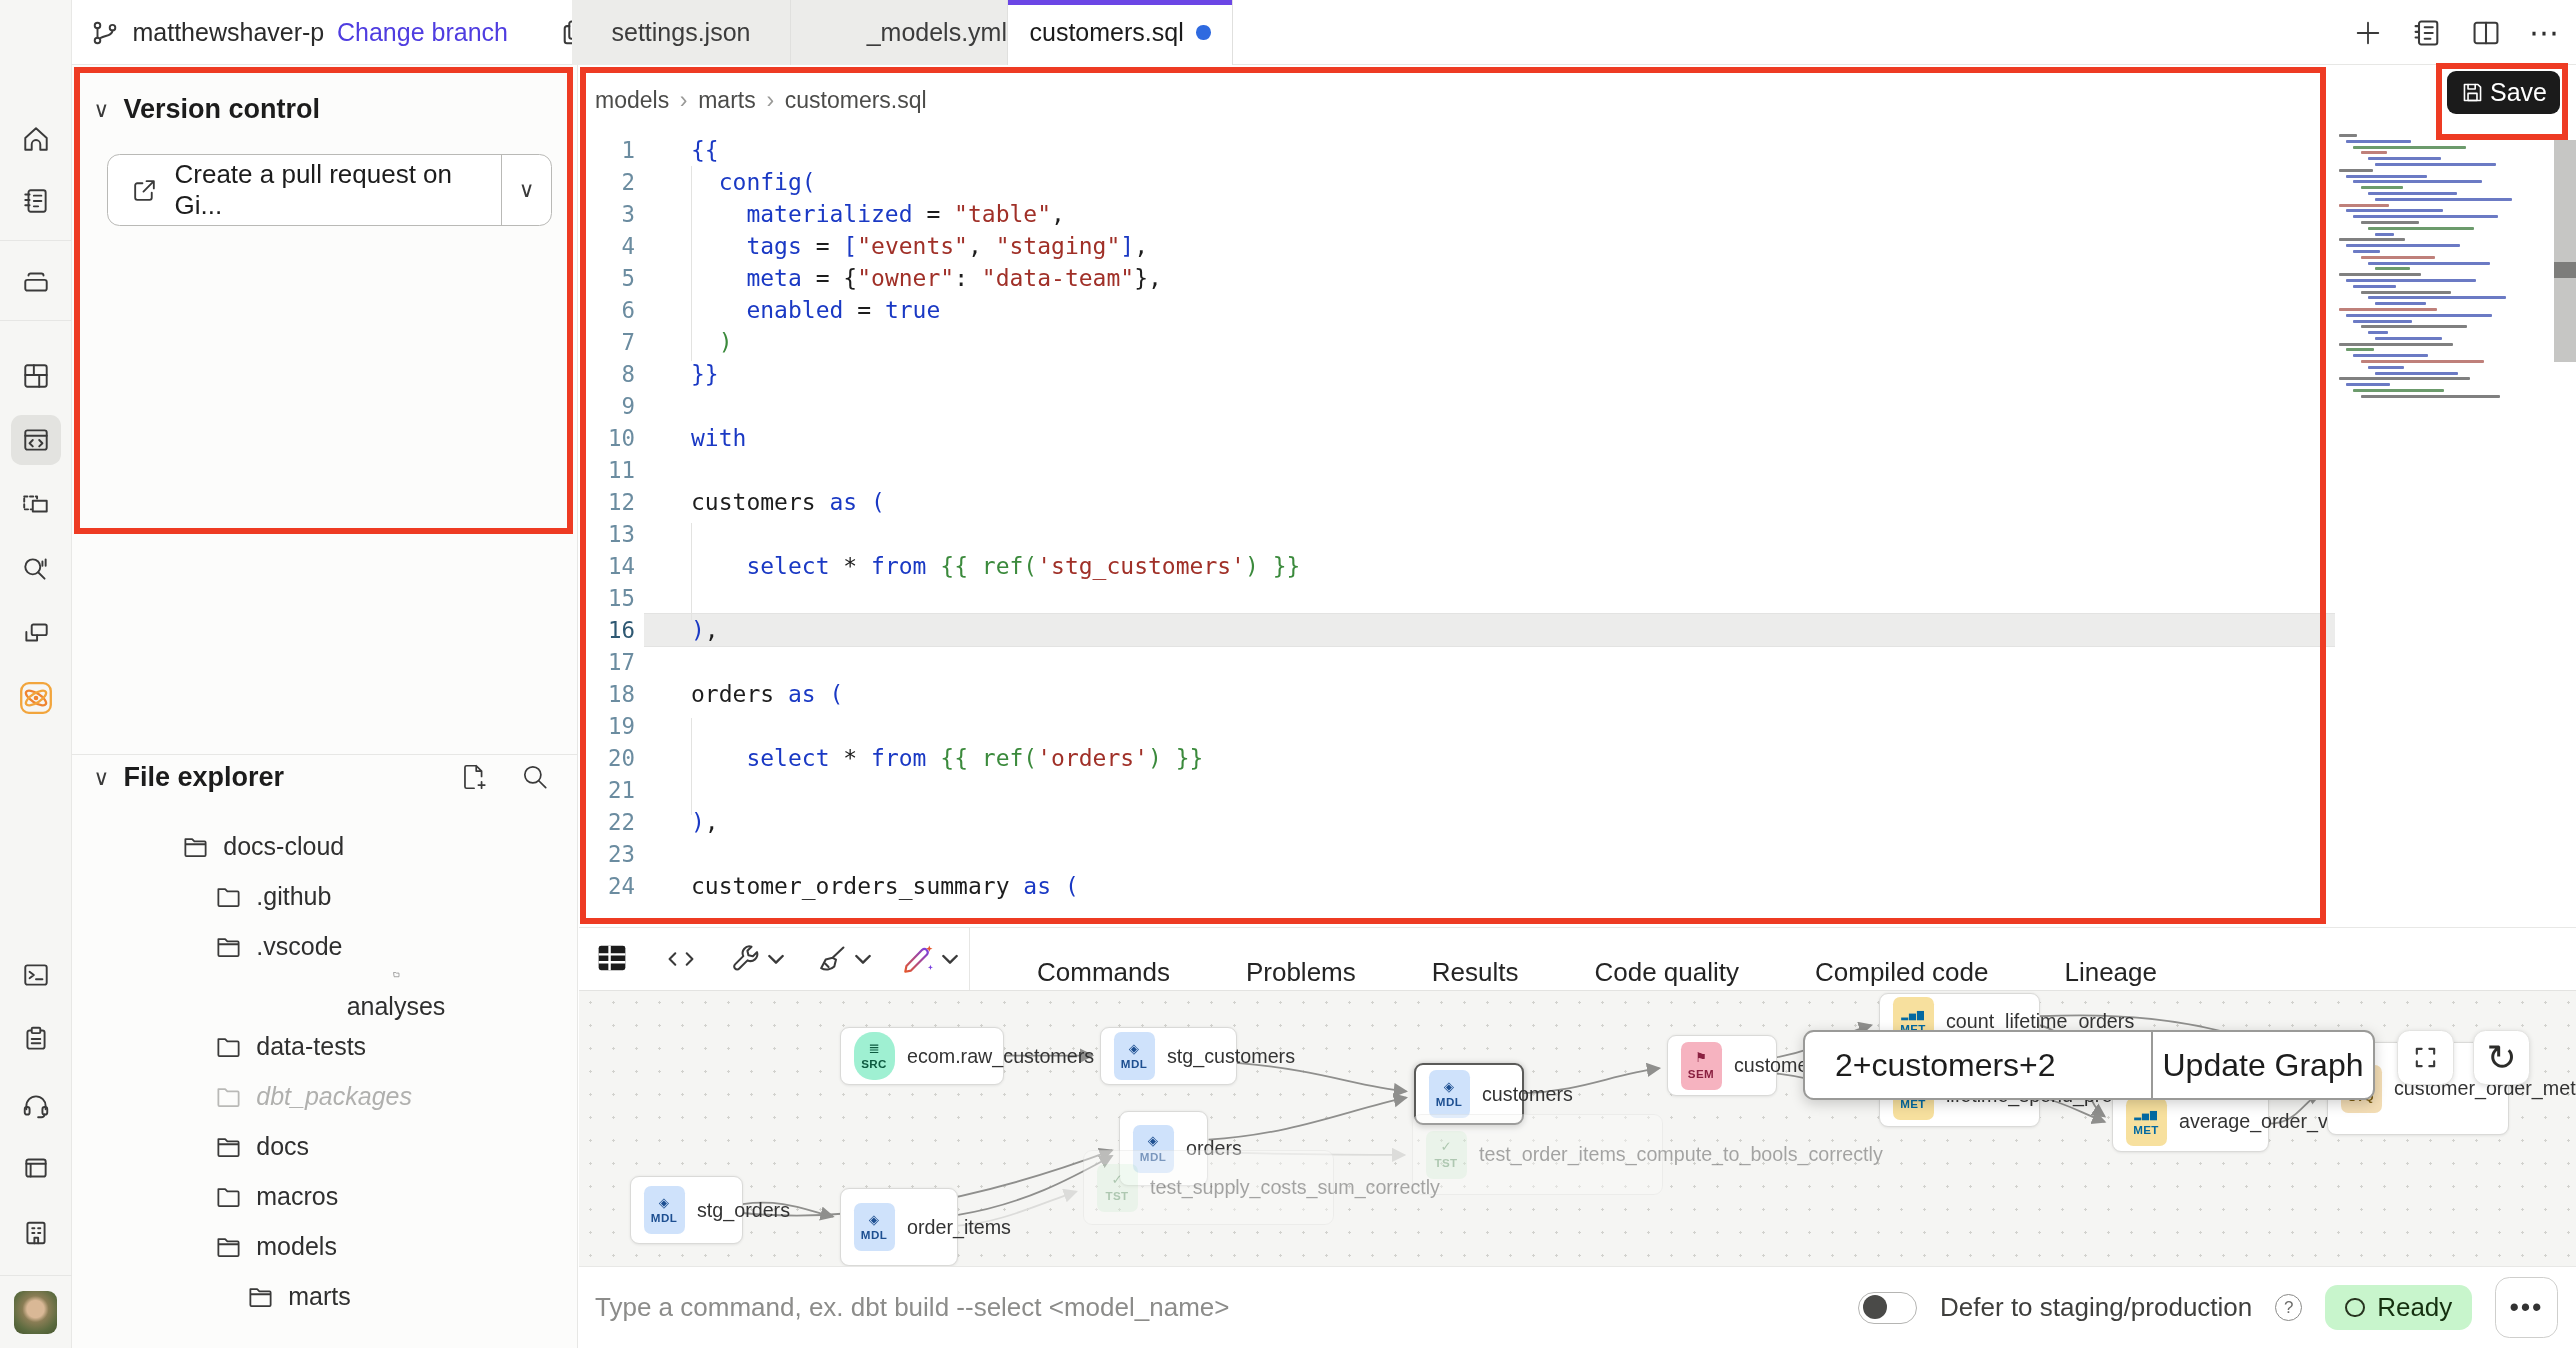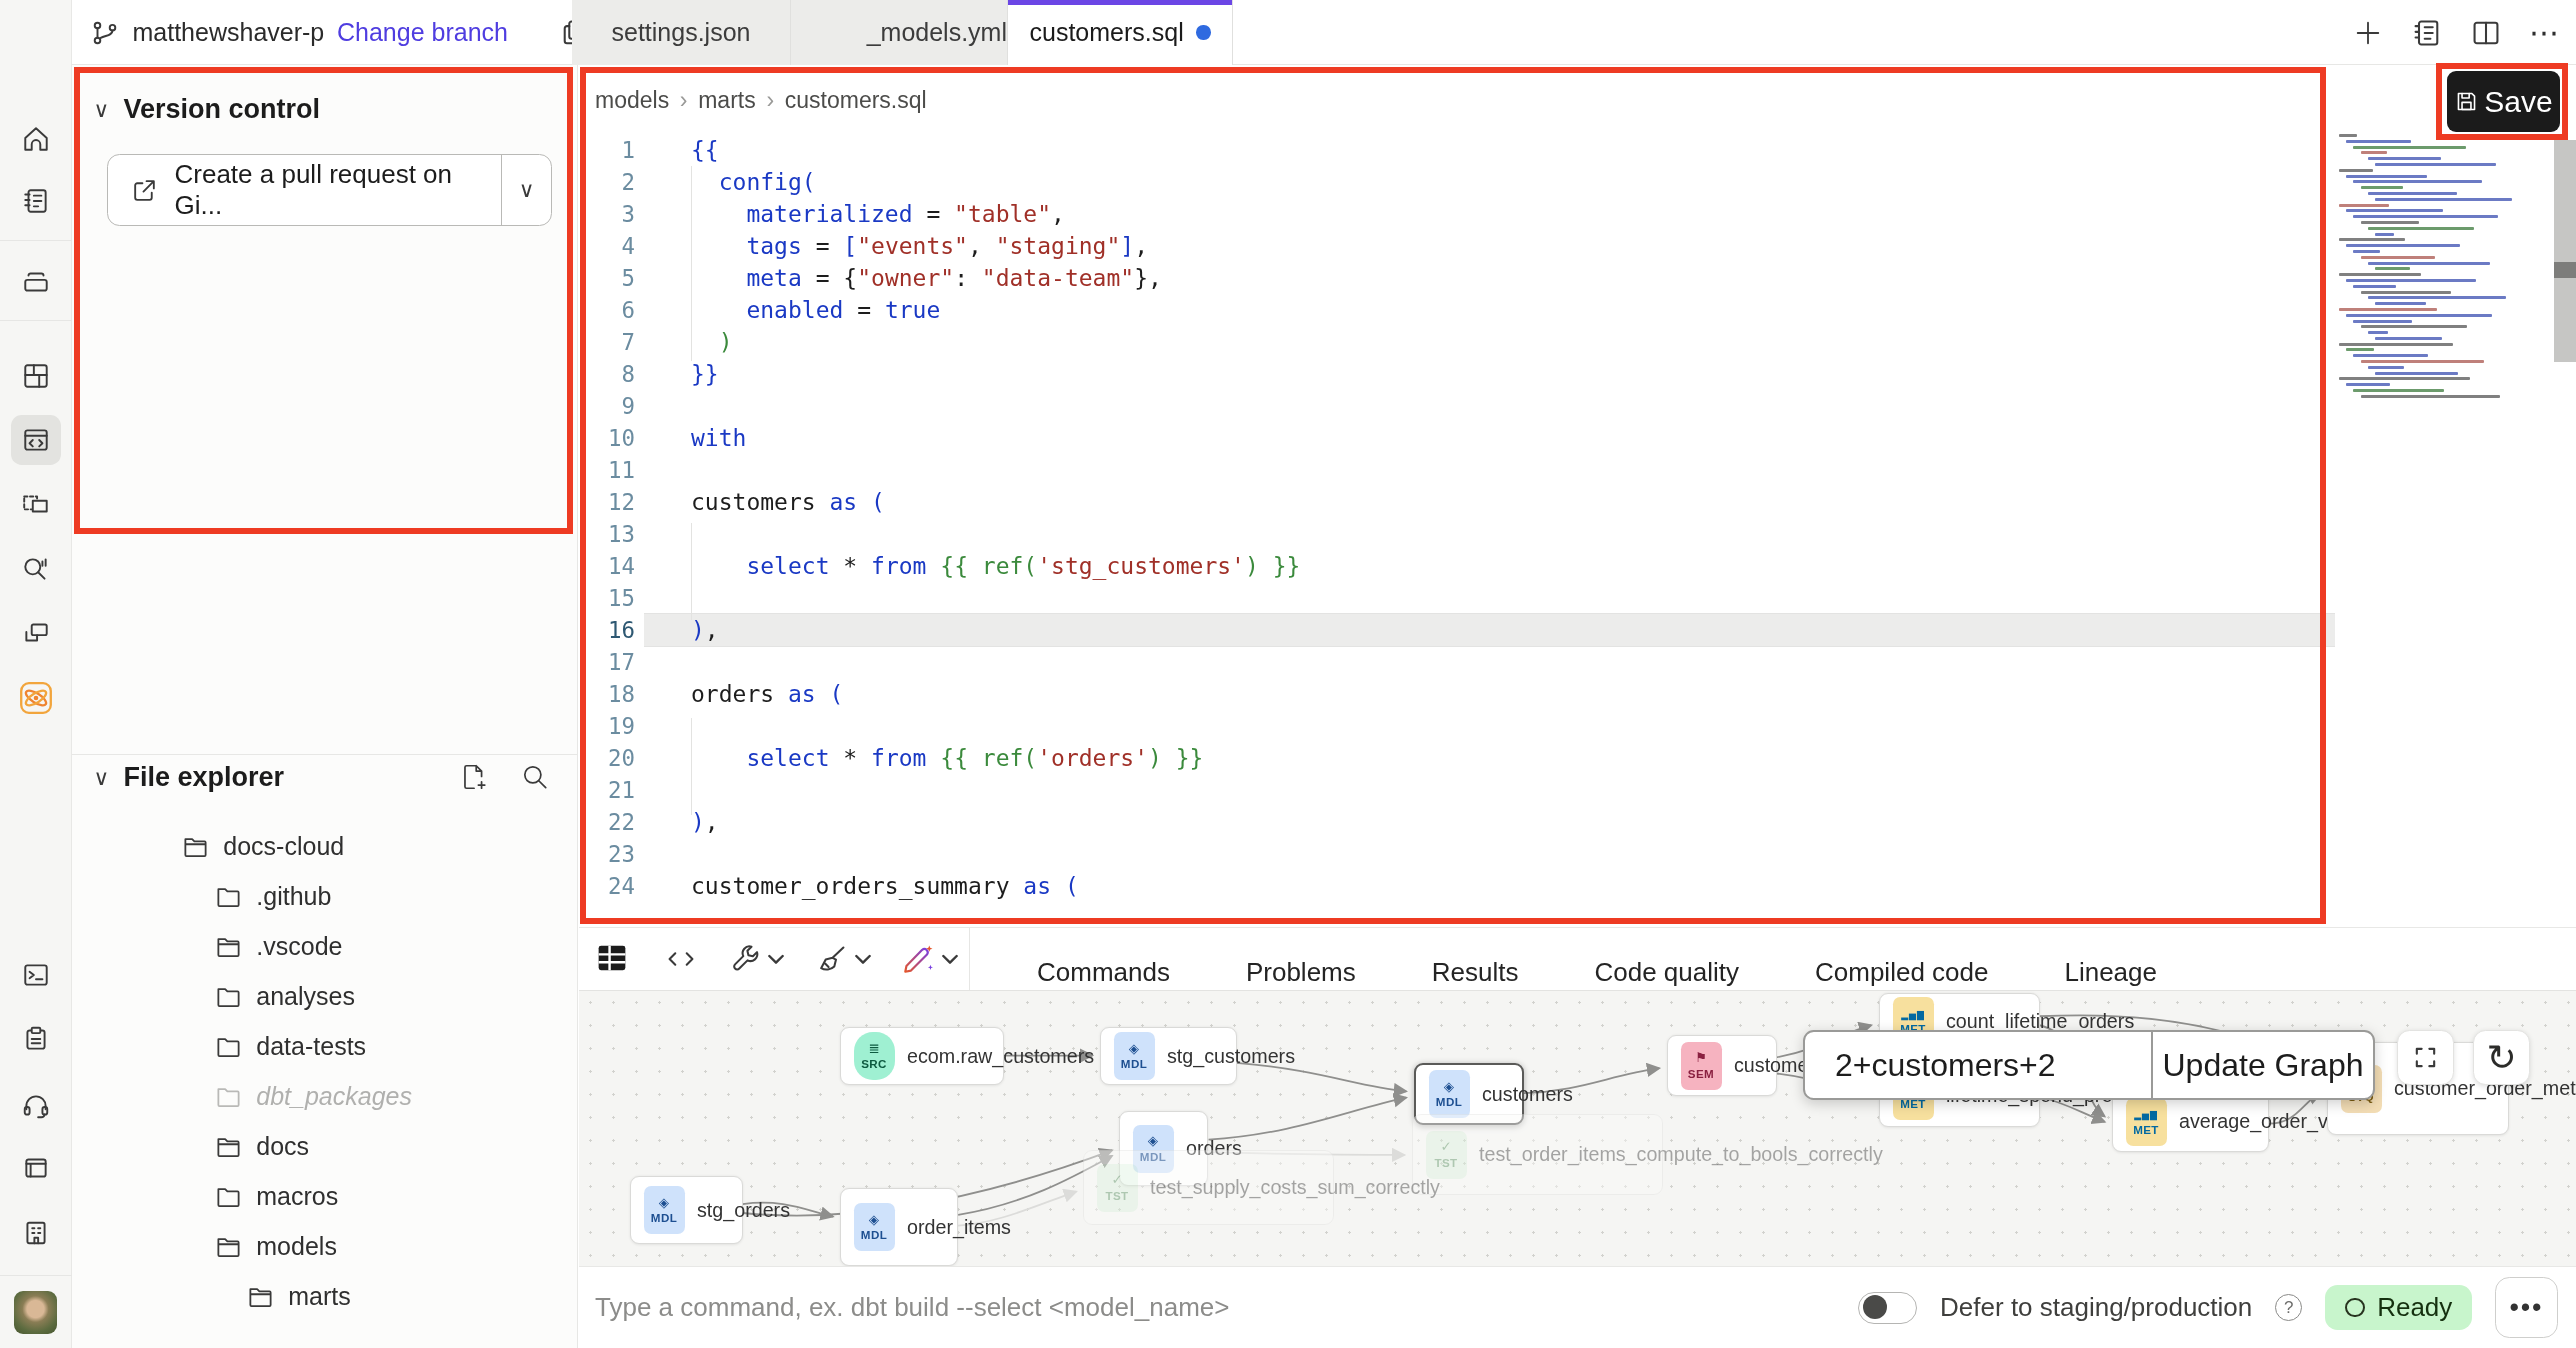--- a/index.html
+++ b/index.html
@@ -43,22 +43,22 @@
   #file-list { position:absolute; left:0; top:756px; width:100%; }
   .file-item { height:50px; display:flex; align-items:center; gap:14.3px; font-size:25px; color:#2f2f2f; cursor:default; }
   .file-item.ghost { color:#b0b0ae; font-style:italic; }
   .file-item.ghost svg.ic { stroke:#b9b9b7; }
   .file-item svg.ic { stroke-width:1.6; }
 
   
   #editor { position:absolute; left:579px; top:65px; right:0; height:861px; background:#fff; }
   #breadcrumb { position:absolute; left:16px; top:22.4px; font-size:23px; color:#4c4c4a; display:flex; gap:10.7px; }
   #breadcrumb .sep { color:#9a9a98; }
-  #save-btn { position:absolute; right:16px; top:6.3px; width:113px; height:61px; background:#1b1b1b; color:#fff;
-    border-radius:9px; display:flex; align-items:center; justify-content:center; gap:5px; font-size:30px; font-weight:500; }
+  #save-btn { position:absolute; right:16px; top:6.3px; width:113px; height:43px; background:#1b1b1b; color:#fff;
+    border-radius:9px; display:flex; align-items:center; justify-content:center; gap:5px; font-size:25px; font-weight:500; }
   #code { position:absolute; left:0; top:69px; width:1756px; font-family:"DejaVu Sans Mono", monospace; font-size:23px; }
   .code-row { height:32px; display:flex; align-items:center; white-space:pre; }
   .code-row .gutter { width:65px; text-align:right; padding-right:9px; color:#6b8ca0; font-size:22.4px; flex:0 0 auto; }
   .code-row .code-text { flex:1; padding-left:47px; height:100%; display:flex; align-items:center; }
   .code-row.current .code-text { background:#ececeb; box-shadow:0 0.9px 0 #e0e0df, 0 -0.9px 0 #e0e0df; }
   .code-row.current .gutter { color:#2e5872; }
   .tk-k { color:#1a39c4; } .tk-s { color:#a03028; } .tk-g { color:#3b8a3c; } .tk-p { color:#1d1d1d; }
   .indent-guide { position:absolute; width:0.9px; background:#e3e3e1; }
   #minimap { position:absolute; right:27px; top:69px; width:210px; height:268px; overflow:hidden; }
   .mm-line { height:3px; margin-bottom:2.8px; border-radius:0.9px; opacity:.75; }
@@ -338,21 +338,21 @@
         </svg>
         <span>.github</span>
       </div>
       <div class="file-item" style="padding-left: 143px;">
         <svg class="ic" width="27" height="27" viewBox="0 0 24 24">
           <path d="M3 5.5 h6 l2 2 h9 a1 1 0 0 1 1 1 v11 a1 1 0 0 1 -1 1 H4 a1 1 0 0 1 -1 -1 z"></path>
           <path d="M3.5 10 h17"></path>
         </svg>
         <span>.vscode</span>
       </div>
-      <div class="file-item" style="padding-left: 143px;">
+      <div class="file-item" style="padding-left: 143px; flex-direction: column;">
         <svg class="ic" width="27" height="27" viewBox="0 0 24 24">
           <path d="M3 5.5 h6 l2 2 h9 a1 1 0 0 1 1 1 v11 a1 1 0 0 1 -1 1 H4 a1 1 0 0 1 -1 -1 z"></path>
 
         </svg>
         <span>analyses</span>
       </div>
       <div class="file-item" style="padding-left: 143px;">
         <svg class="ic" width="27" height="27" viewBox="0 0 24 24">
           <path d="M3 5.5 h6 l2 2 h9 a1 1 0 0 1 1 1 v11 a1 1 0 0 1 -1 1 H4 a1 1 0 0 1 -1 -1 z"></path>
 

